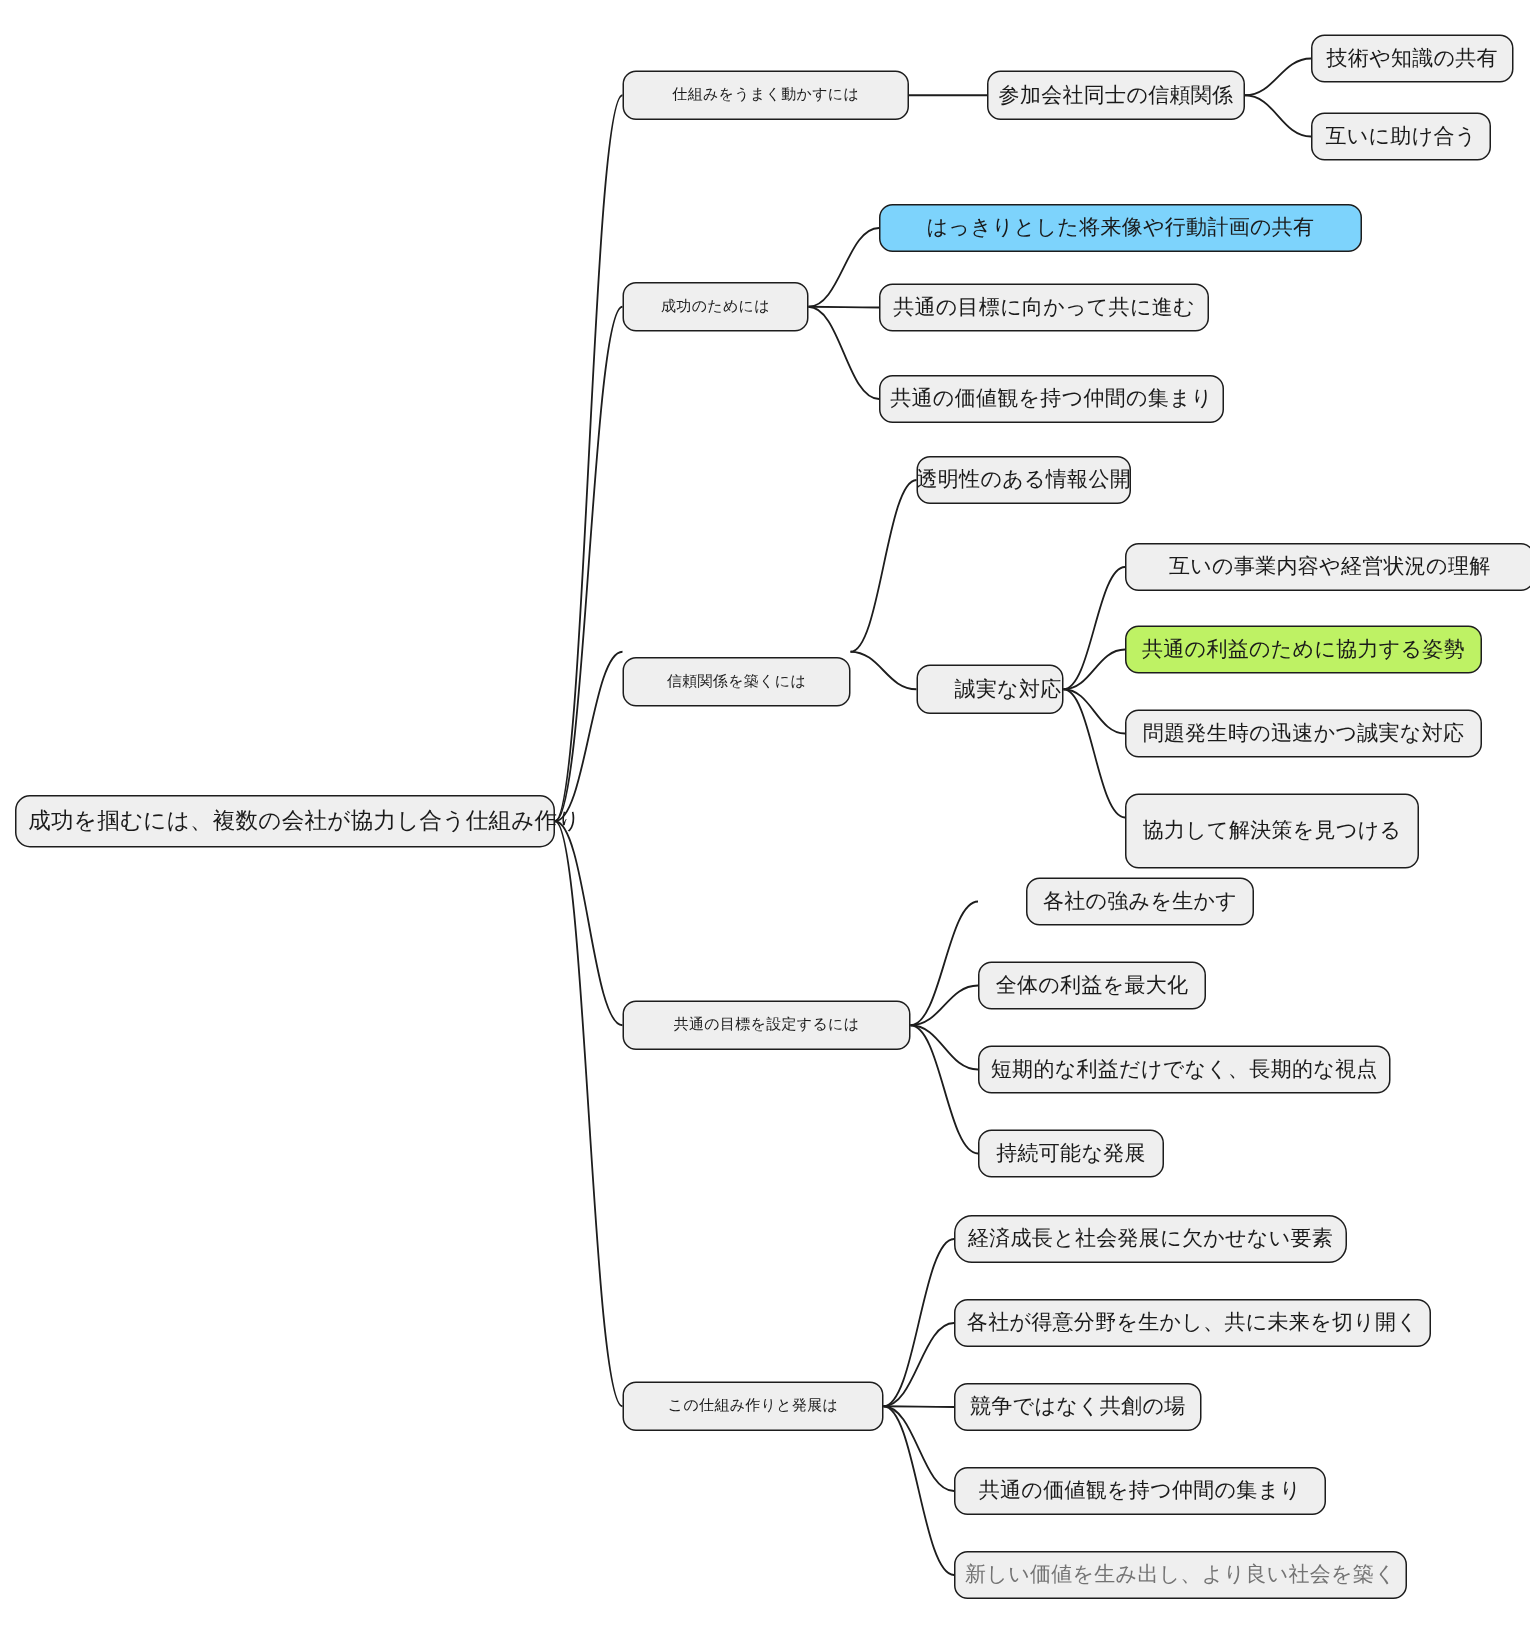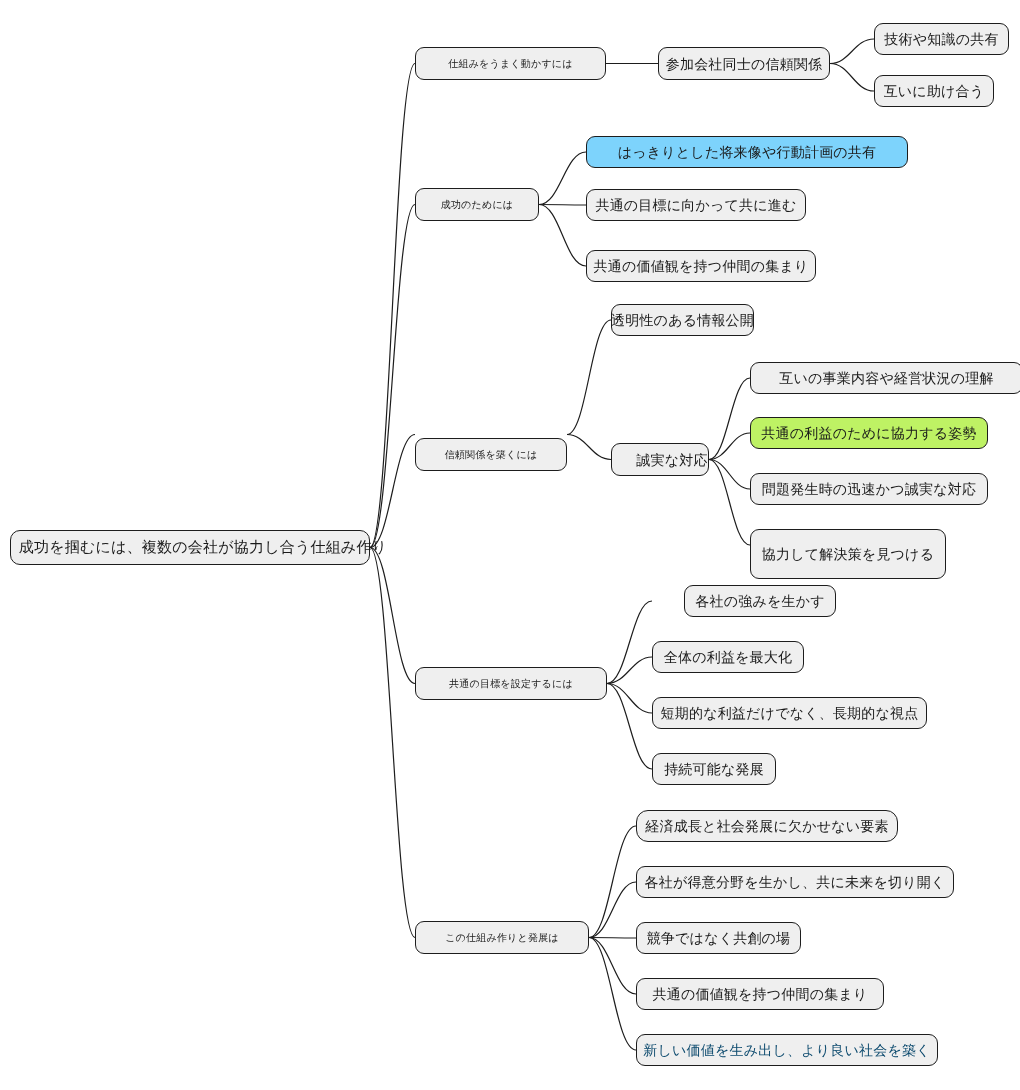--- a/index.html
+++ b/index.html
@@ -93,14 +93,14 @@
     <div class="node level1" style="left: 415px; top: 667px; width: 192px; height: 33px; background: rgb(239, 239, 239); border-color: rgb(29, 29, 29); color: rgb(26, 26, 26);">共通の目標を設定するには</div>
     <div class="node level2" style="left: 652px; top: 585px; width: 152px; height: 32px; background: rgb(239, 239, 239); border-color: rgb(29, 29, 29); color: rgb(26, 26, 26); margin-left: 32px;">各社の強みを生かす</div>
     <div class="node level2" style="left: 652px; top: 641px; width: 152px; height: 32px; background: rgb(239, 239, 239); border-color: rgb(29, 29, 29); color: rgb(26, 26, 26);">全体の利益を最大化</div>
     <div class="node level2" style="left: 652px; top: 697px; width: 275px; height: 32px; background: rgb(239, 239, 239); border-color: rgb(29, 29, 29); color: rgb(26, 26, 26);">短期的な利益だけでなく、長期的な視点</div>
     <div class="node level2" style="left: 652px; top: 753px; width: 124px; height: 32px; background: rgb(239, 239, 239); border-color: rgb(29, 29, 29); color: rgb(26, 26, 26);">持続可能な発展</div>
     <div class="node level1" style="left: 415px; top: 921px; width: 174px; height: 33px; background: rgb(239, 239, 239); border-color: rgb(29, 29, 29); color: rgb(26, 26, 26);">この仕組み作りと発展は</div>
     <div class="node level2" style="left: 636px; top: 810px; width: 262px; height: 32px; background: rgb(239, 239, 239); border-color: rgb(29, 29, 29); color: rgb(26, 26, 26); border-radius: 12px;">経済成長と社会発展に欠かせない要素</div>
     <div class="node level2" style="left: 636px; top: 866px; width: 318px; height: 32px; background: rgb(239, 239, 239); border-color: rgb(29, 29, 29); color: rgb(26, 26, 26);">各社が得意分野を生かし、共に未来を切り開く</div>
     <div class="node level2" style="left: 636px; top: 922px; width: 165px; height: 32px; background: rgb(239, 239, 239); border-color: rgb(29, 29, 29); color: rgb(26, 26, 26);">競争ではなく共創の場</div>
     <div class="node level2" style="left: 636px; top: 978px; width: 248px; height: 32px; background: rgb(239, 239, 239); border-color: rgb(29, 29, 29); color: rgb(26, 26, 26);">共通の価値観を持つ仲間の集まり</div>
-    <div class="node level2" style="left: 636px; top: 1034px; width: 302px; height: 32px; background: rgb(239, 239, 239); border-color: rgb(29, 29, 29); color: #0c4a6e; text-align: right;">新しい価値を生み出し、より良い社会を築く</div>
+    <div class="node level2" style="left: 636px; top: 1034px; width: 302px; height: 32px; background: rgb(239, 239, 239); border-color: rgb(29, 29, 29); color: #737373; text-align: right;">新しい価値を生み出し、より良い社会を築く</div>
   </div>
 
 </body></html>

